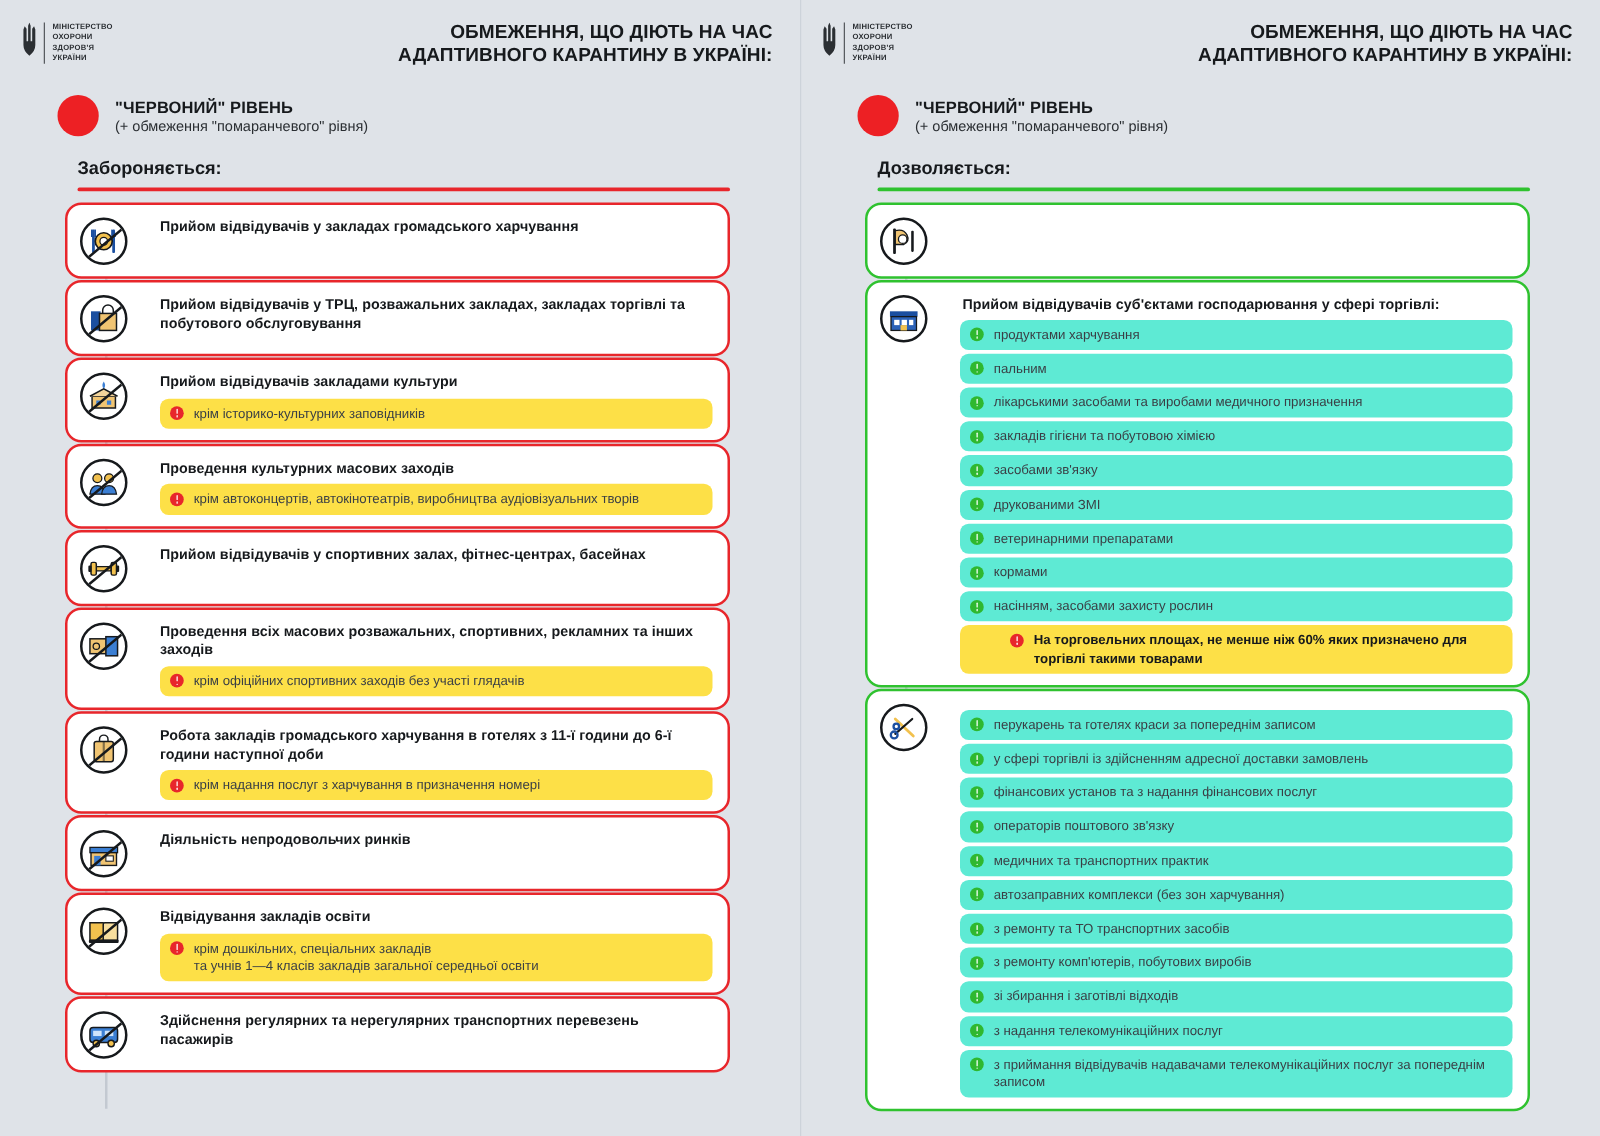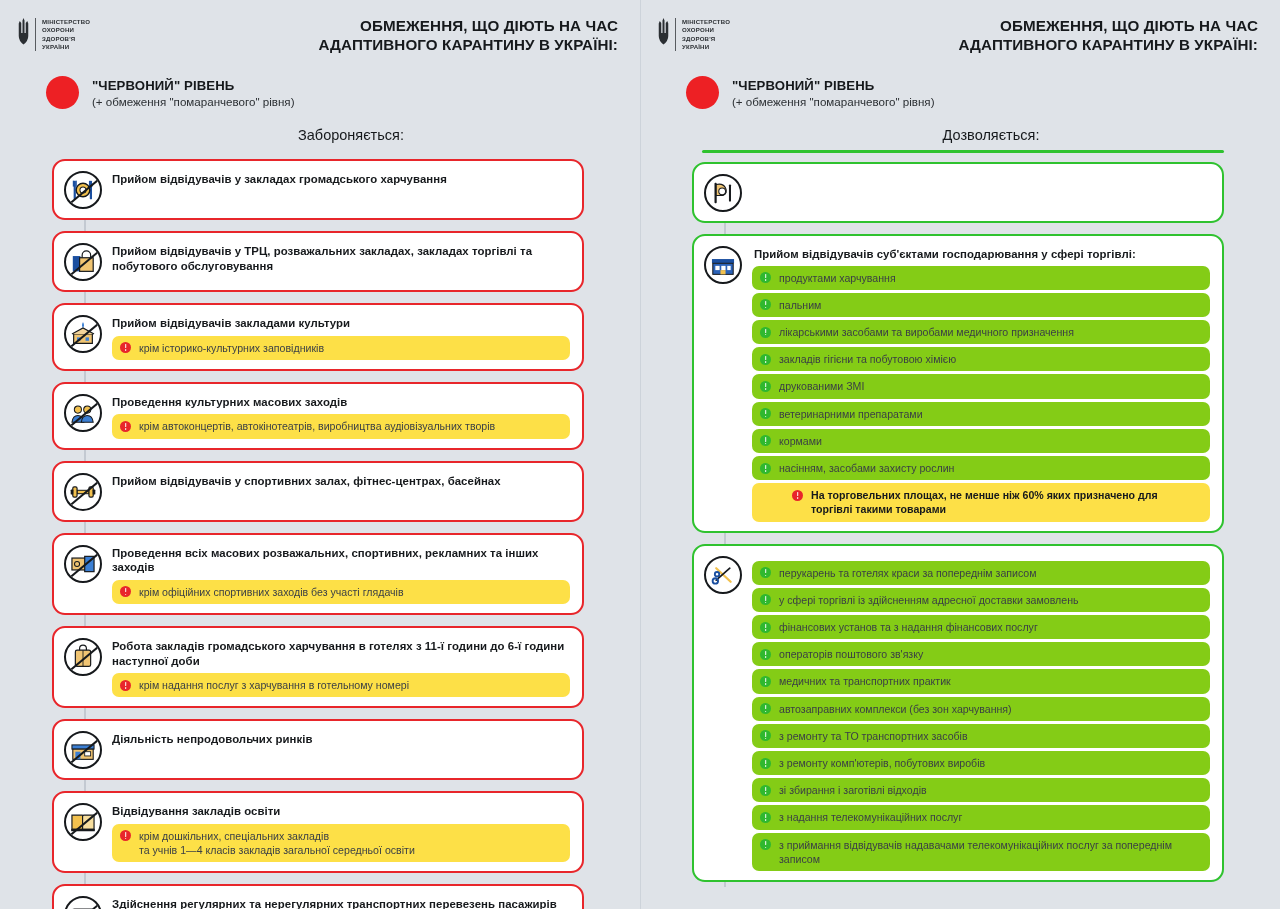--- a/index.html
+++ b/index.html
@@ -32,37 +32,38 @@
     font-size: 15.2px; font-weight: 700; line-height: 19px;
     color: #16191c; letter-spacing: .1px; text-transform: uppercase;
   }
 
   
   .level-row { display: flex; align-items: center; gap: 13px; padding: 22px 0 0 46px; }
   .dot-red { width: 33px; height: 33px; border-radius: 50%; background: #ed2024; flex:0 0 auto; }
   .level-text .lvl-main { font-size: 13.2px; font-weight: 700; color: #16191c; letter-spacing: .1px; }
   .level-text .lvl-sub { font-size: 11.6px; color: #2b2f33; margin-top: 2px; }
 
-  .sec-title { font-size: 14.5px; font-weight: 400; color: #16191c; padding: 18px 0 0 62px; text-align: center; }
+  .sec-title { font-size: 14.5px; font-weight: 700; color: #16191c; padding: 18px 0 0 62px; }
   .sec-rule { height: 3px; margin: 7px 56px 0 62px; border-radius: 2px; }
   .rule-red { background: #e8262b; }
   .rule-green { background: #2fc22f; }
 
   
   .cards { position: relative; padding: 9px 56px 0 52px; flex: 1; }
   .spine {
     position: absolute; left: 84px; top: 10px; bottom: 22px; width: 2px;
     background: #c3c9d1; z-index: 0;
   }
   .card {
     position: relative; z-index: 1;
     background: #ffffff; border-radius: 13px;
-    margin-bottom: 11px;
+    margin-bottom: 1px;
     display: flex; align-items: flex-start;
     padding: 9px 12px 9px 10px;
+    gap: 16px;
   }
   .card.red { border: 2px solid #e8262b; }
   .card.green { border: 2px solid #2fc22f; }
 
   .badge {
     width: 38px; height: 38px; border-radius: 50%;
     border: 2.2px solid #16191c; background: #fff;
     flex: 0 0 auto; position: relative; overflow: hidden;
     margin-right: 10px; margin-top: 1px;
   }
@@ -78,21 +79,21 @@
   }
   .chead.pad { padding-left: 2px; }
 
   .sub {
     display: flex; align-items: flex-start; gap: 8px;
     border-radius: 7px; padding: 5px 10px 5px 8px;
     margin-top: 5px;
     font-size: 10.6px; line-height: 14.2px; color: #3a3f45;
   }
   .sub.red-sub { background: #fde047; }
-  .sub.green-sub { background: #84cc16; }
+  .sub.green-sub { background: #5eead4; }
   .sub.red-sub.strong { color: #16191c; font-weight: 700; padding-left: 40px; }
 
   .bul { width: 11px; height: 11px; border-radius: 50%; flex: 0 0 auto; margin-top: 1.5px;
          position: relative; }
   .bul.r { background: #e8262b; }
   .bul.g { background: #2fb82f; }
   .bul::before {
     content: ""; position: absolute; left: 50%; top: 2px; width: 1.6px; height: 4.2px;
     background: #fff; transform: translateX(-50%); border-radius: 1px;
   }
@@ -257,21 +258,21 @@
             <rect x="11" y="12" width="18" height="19" rx="2" fill="#f0c472" stroke="#16191c" stroke-width="1.4"></rect>
             <path d="M16 12 v-2 a4 4 0 0 1 8 0 v2" fill="none" stroke="#16191c" stroke-width="1.4"></path>
             <rect x="19" y="12" width="2" height="19" fill="#16191c" opacity=".5"></rect>
           </svg>
           <div class="slash"></div>
         </div>
         <div class="cbody">
           <div class="chead">Робота закладів громадського харчування в готелях з 11-ї години до 6-ї години наступної доби</div>
           <div class="sub red-sub">
             <span class="bul r"></span>
-            <span>крім надання послуг з харчування в готельному номері</span>
+            <span>крім надання послуг з харчування в призначення номері</span>
           </div>
         </div>
       </div>
 
       <div class="card red">
         <div class="badge">
           <svg viewBox="0 0 40 40">
             <rect x="7" y="14" width="26" height="5" fill="#3b7fd4" stroke="#16191c" stroke-width="1.2"></rect>
             <rect x="8" y="19" width="24" height="12" fill="#f0c472" stroke="#16191c" stroke-width="1.3"></rect>
             <rect x="11" y="22" width="6" height="9" fill="#3b7fd4"></rect>
@@ -393,20 +394,24 @@
             <div class="sub green-sub">
                 <span class="bul g"></span>
                 <span>лікарськими засобами та виробами медичного призначення</span>
               </div>
             <div class="sub green-sub">
                 <span class="bul g"></span>
                 <span>закладів гігієни та побутовою хімією</span>
               </div>
             <div class="sub green-sub">
                 <span class="bul g"></span>
+                <span>засобами зв'язку</span>
+              </div>
+            <div class="sub green-sub">
+                <span class="bul g"></span>
                 <span>друкованими ЗМІ</span>
               </div>
             <div class="sub green-sub">
                 <span class="bul g"></span>
                 <span>ветеринарними препаратами</span>
               </div>
             <div class="sub green-sub">
                 <span class="bul g"></span>
                 <span>кормами</span>
               </div>

